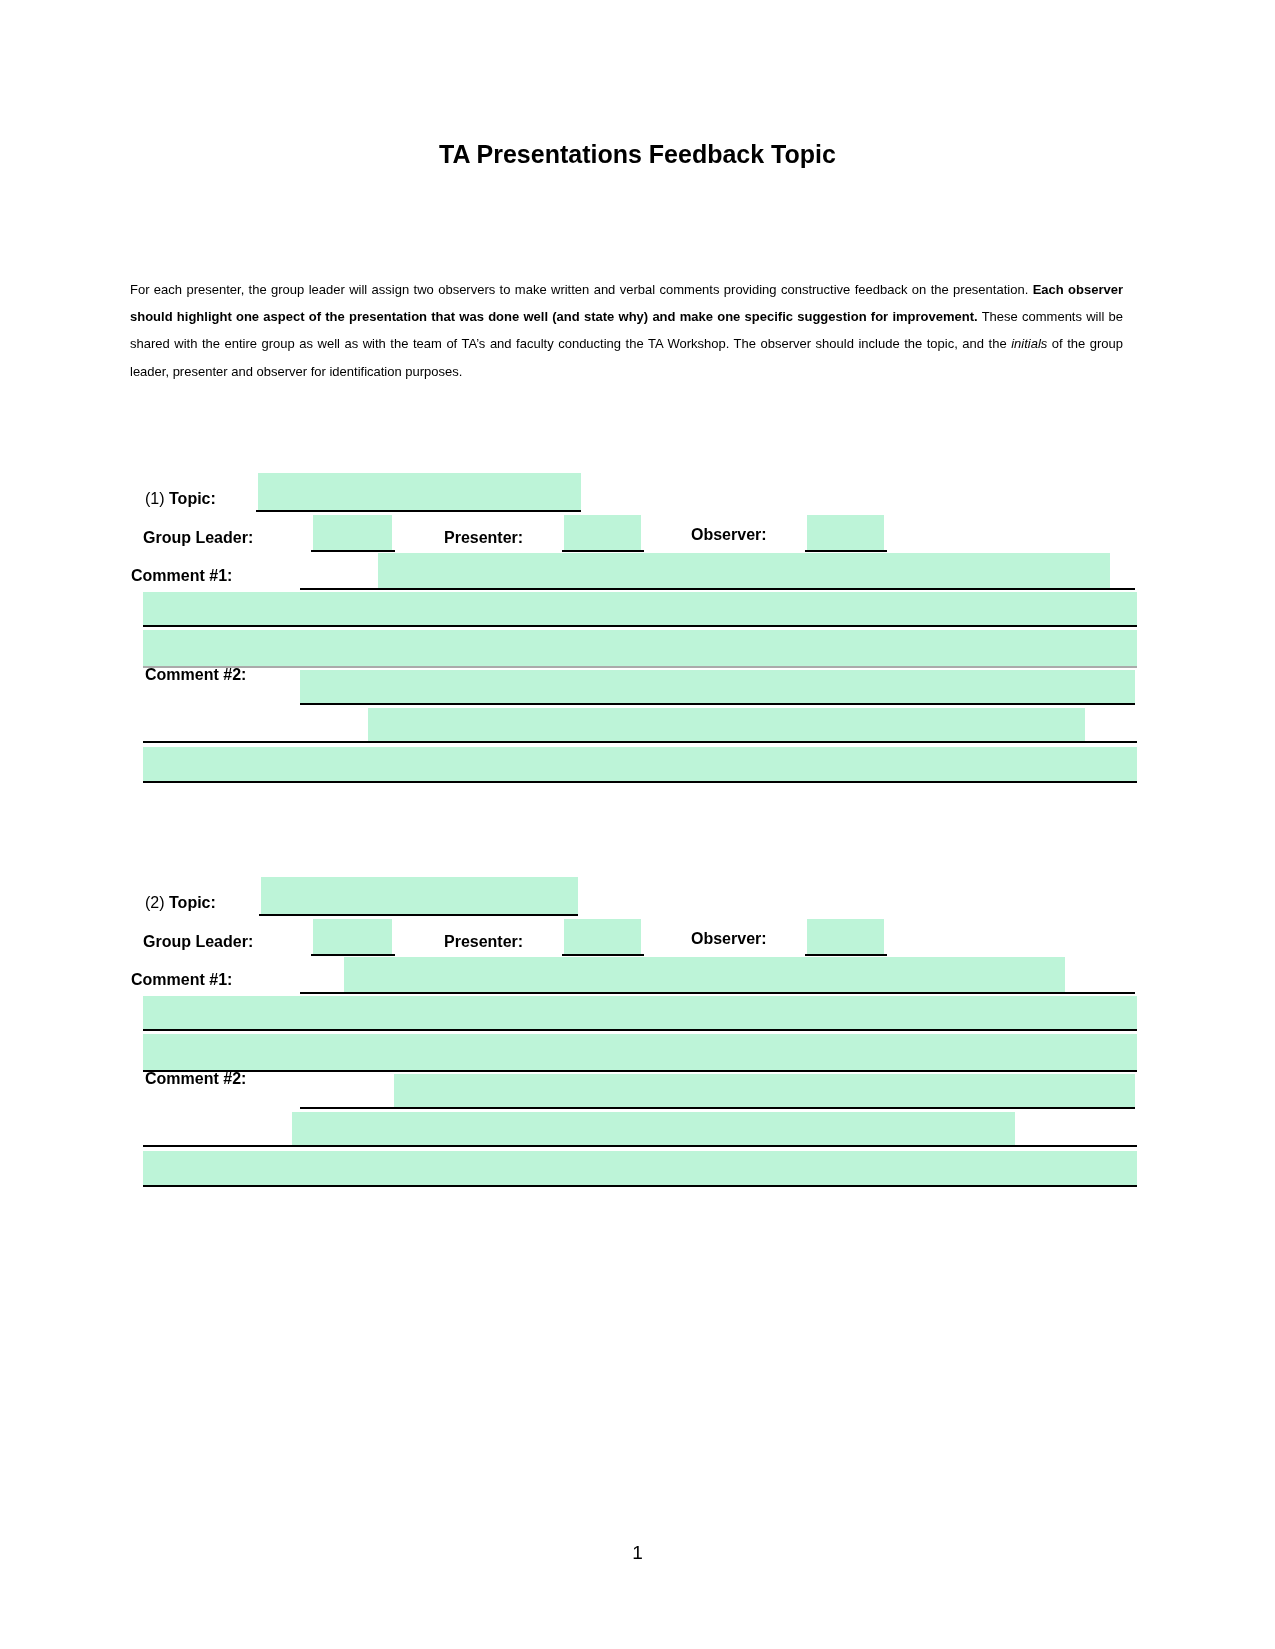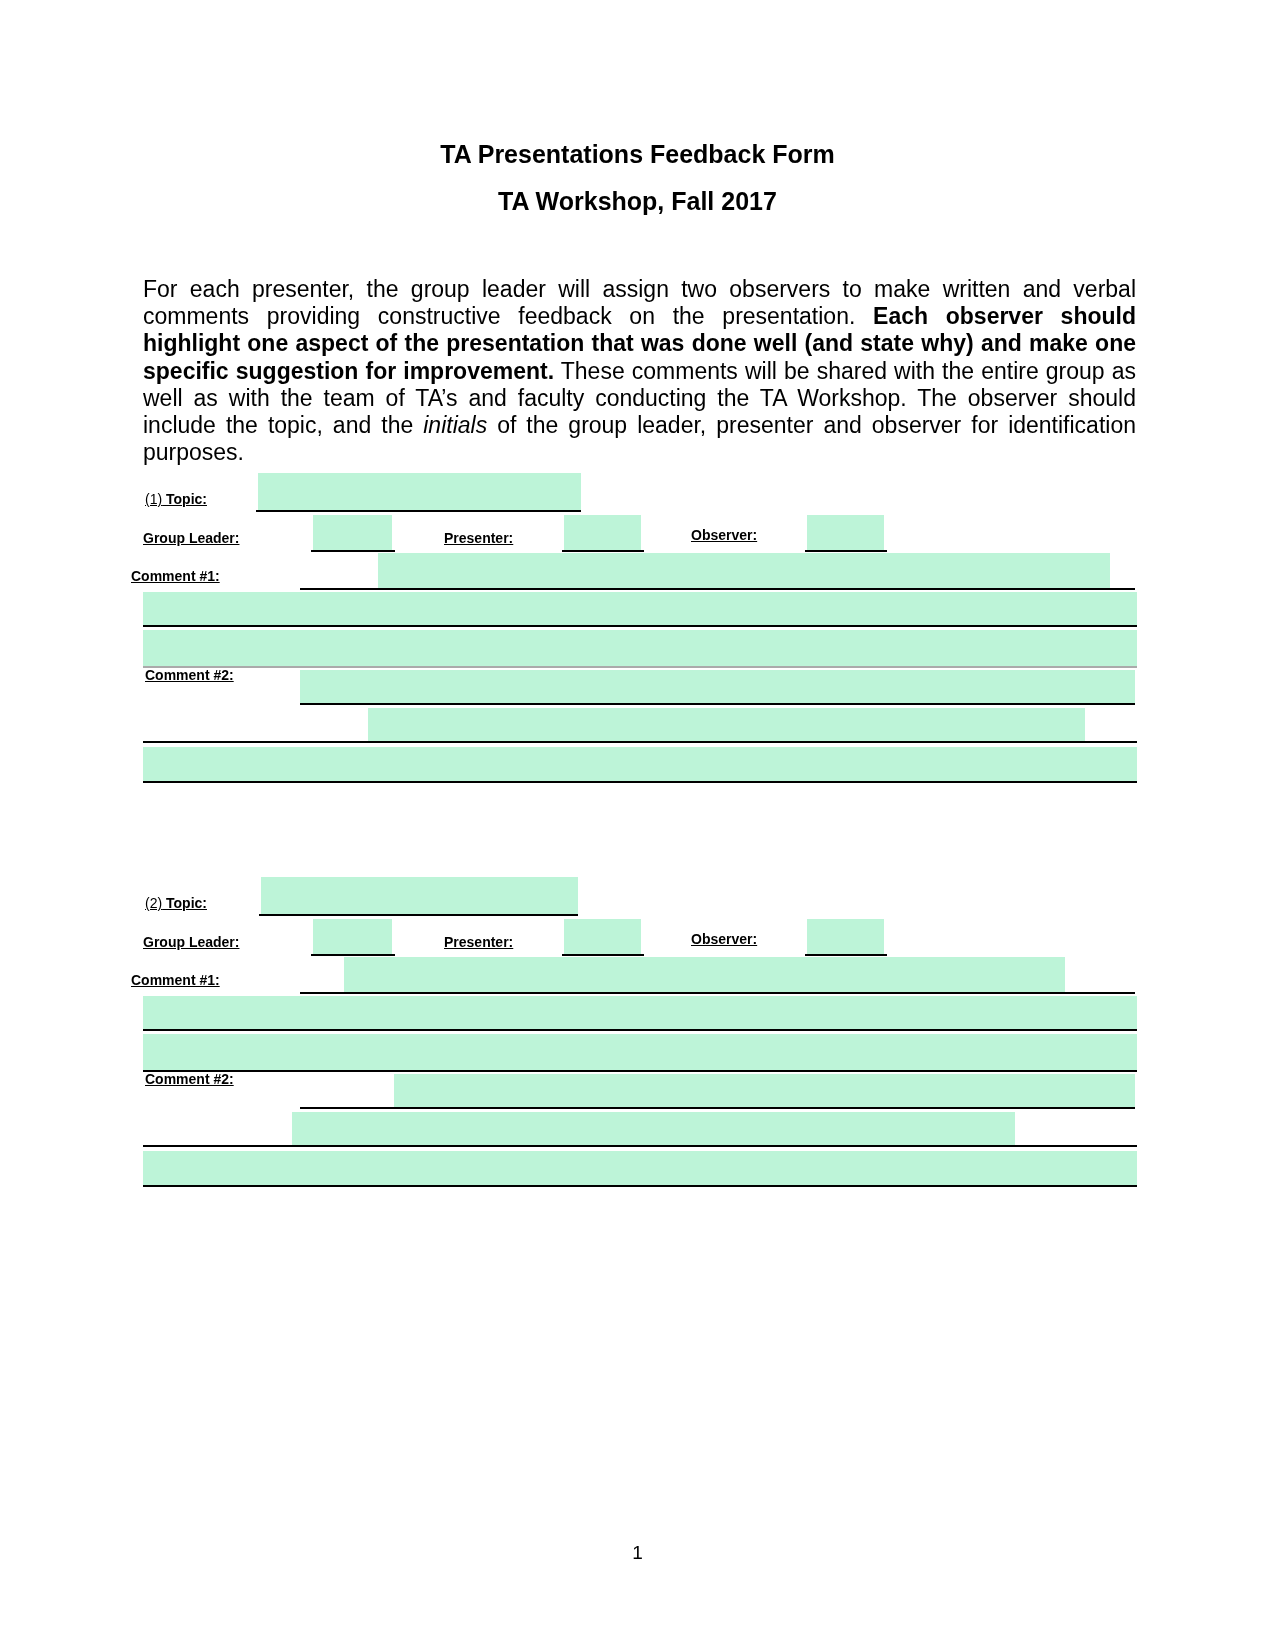--- a/index.html
+++ b/index.html
@@ -8,32 +8,32 @@
     font-family:"Liberation Sans","DejaVu Sans",sans-serif; color:#000;
     overflow:hidden;
   }
   .title, .subtitle {
     position:absolute; left:0; width:100%; text-align:center;
     font-weight:bold; font-size:25px; line-height:28px;
   }
   .title   { top:140px; }
   .subtitle{ top:187px; }
   .intro {
-    position:absolute; left:143px; top:276px; width:993px;
-    font-size:23px; line-height:27.2px; text-align:justify;
+    position:absolute; left:130px; top:276px; width:993px;
+    font-size:13px; line-height:27.2px; text-align:justify;
   }
   .intro .b { font-weight:bold; }
   .intro .i { font-style:italic; }
 
   .sec { position:absolute; left:0; width:1275px; height:312px; }
   .abs { position:absolute; }
   .hl  { background:var(--hl,#bdf4d8); }
   .ln  { background:#000; height:2px; }
   .ln.gray { background:#aaaaaa; }
-  .lbl { position:absolute; font-size:14px; font-weight:bold; white-space:nowrap; line-height:24px;text-decoration:underline; }
+  .lbl { position:absolute; font-size:16px; font-weight:bold; white-space:nowrap; line-height:24px; }
   .lbl .idx { font-weight:normal; }
 
   
   .topic-hl  { left:258px; top:0;    width:323px; height:37px; }
   .topic-ln  { left:256px; top:37px; width:325px; }
   .s2 .topic-hl { left:261px; width:317px; }
   .s2 .topic-ln { left:259px; width:319px; }
   .topic-lbl { left:145px; top:14px; }
 
   
@@ -73,22 +73,21 @@
   .s1 { top:473px; }
   .s2 { top:877px; }
 
   .pageno { position:absolute; top:1542px; left:0; width:100%; text-align:center; font-size:19px; }
 </style>
 </head>
 <body>
 
 <div class="page">
 
-  <div class="title">TA Presentations Feedback Form</div>
-  <div class="subtitle">TA Workshop, Fall 2017</div>
+  <div class="title">TA Presentations Feedback Topic</div>
 
   <div class="intro"><span>For each presenter, the group leader will assign two observers to make written and verbal comments providing constructive feedback on the presentation. </span><span class="b">Each observer should highlight one aspect of the presentation that was done well (and state why) and make one specific suggestion for improvement.</span><span> These comments will be shared with the entire group as well as with the team of TA’s and faculty conducting the TA Workshop. The observer should include the topic, and the </span><span class="i">initials</span><span> of the group leader, presenter and observer for identification purposes.</span></div>
 
   <div class="sec s1">
     <div class="abs hl topic-hl"></div>
     <div class="abs ln topic-ln"></div>
     <div class="lbl topic-lbl"><span class="idx">(1)</span> <span>Topic:</span></div>
 
     <div class="abs hl p-hl gl-hl"></div>
     <div class="abs ln p-ln gl-ln"></div>

